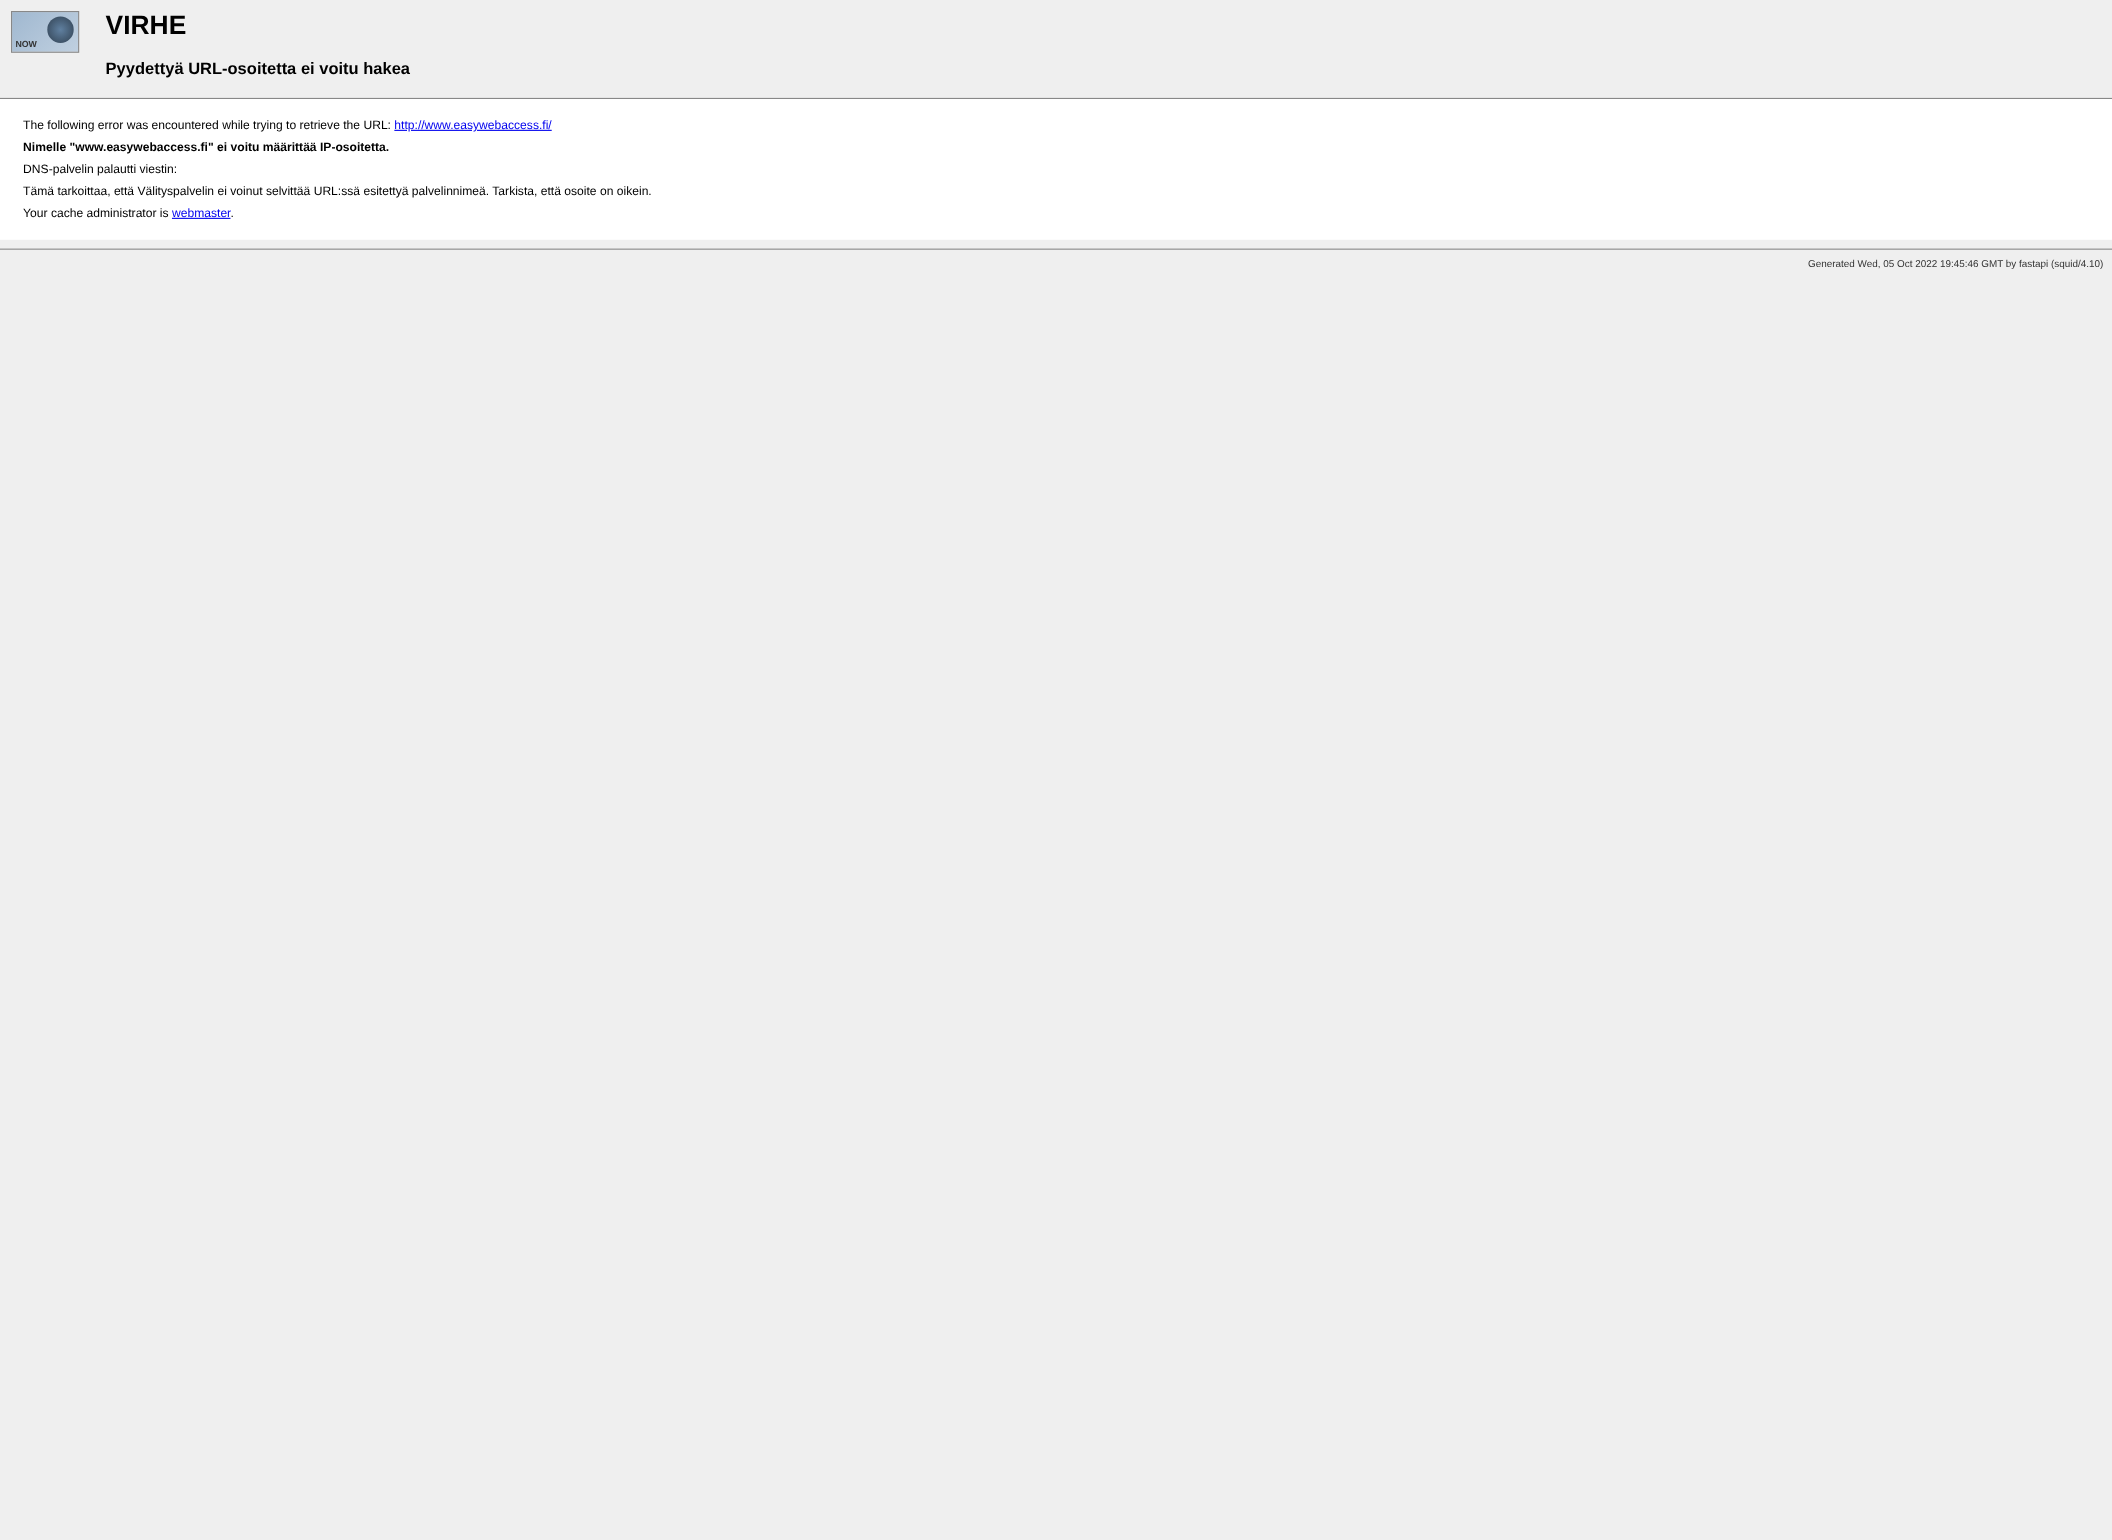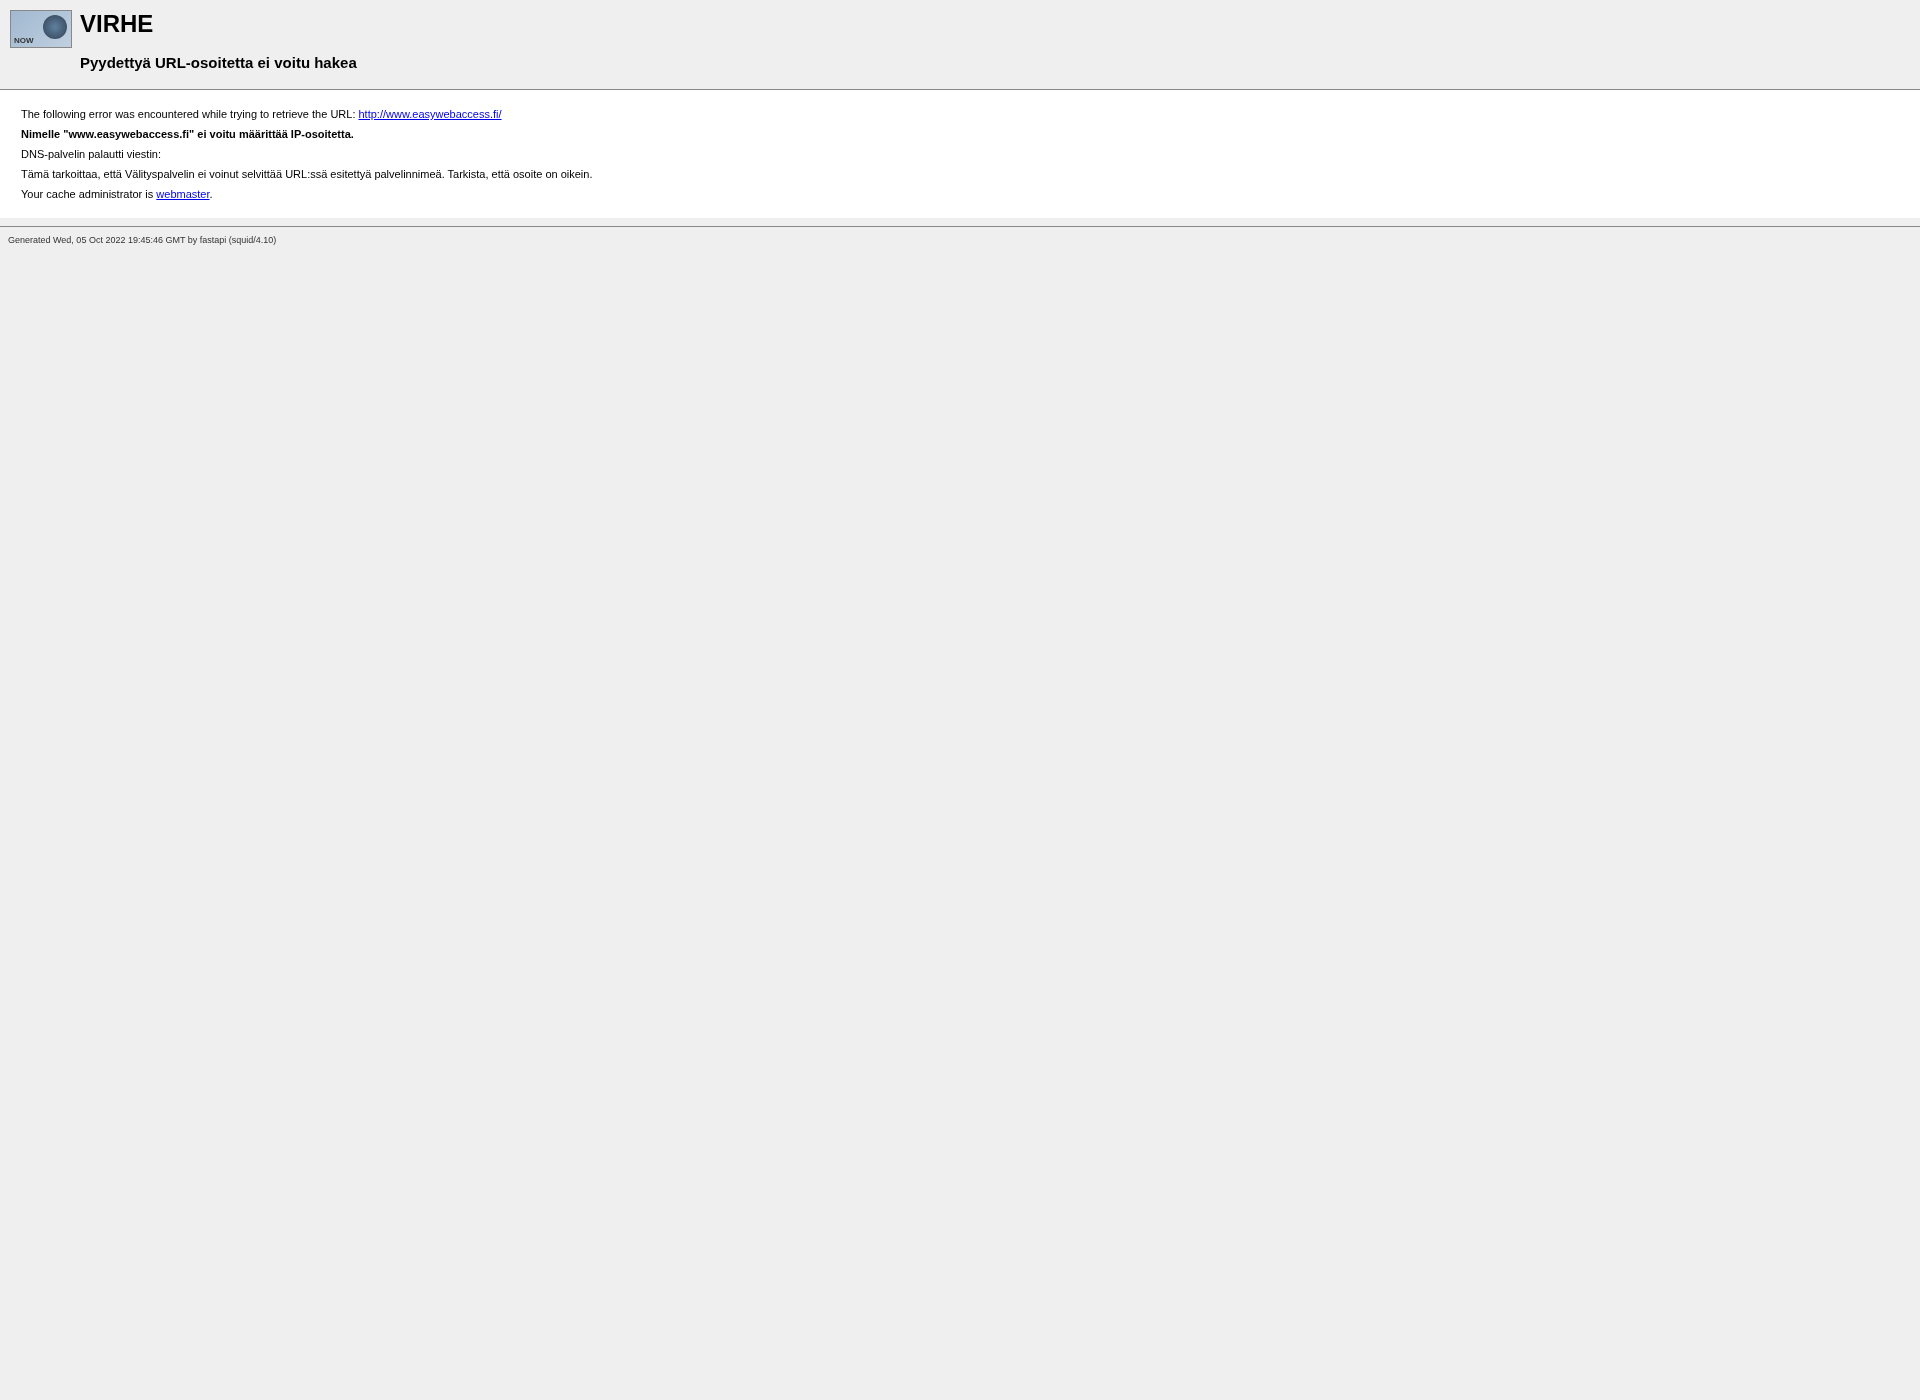--- a/index.html
+++ b/index.html
@@ -11,21 +11,21 @@
     .header {
       padding: 10px;
       display: flex;
       align-items: flex-start;
     }
     .logo {
       width: 60px;
       height: 36px;
       background: linear-gradient(135deg, #a0b8d0, #c0d0e0);
       border: 1px solid #888;
-      margin-right: 8px;
+      margin-right: 24px;
       display: flex;
       align-items: center;
       justify-content: center;
       position: relative;
     }
     .logo-text {
       font-size: 8px;
       color: #333;
       position: absolute;
       bottom: 2px;
@@ -72,20 +72,21 @@
     .indent {
       margin-left: 28px;
     }
     .bold {
       font-weight: bold;
     }
     .footer {
       padding: 8px;
       font-size: 9px;
       color: #333;
+      text-align: right;
     }
   </style>
 </head>
 <body>
 
 <div class="header">
   <div class="logo">
     <span class="logo-text">NOW</span>
     <div class="logo-swirl"></div>
   </div>

